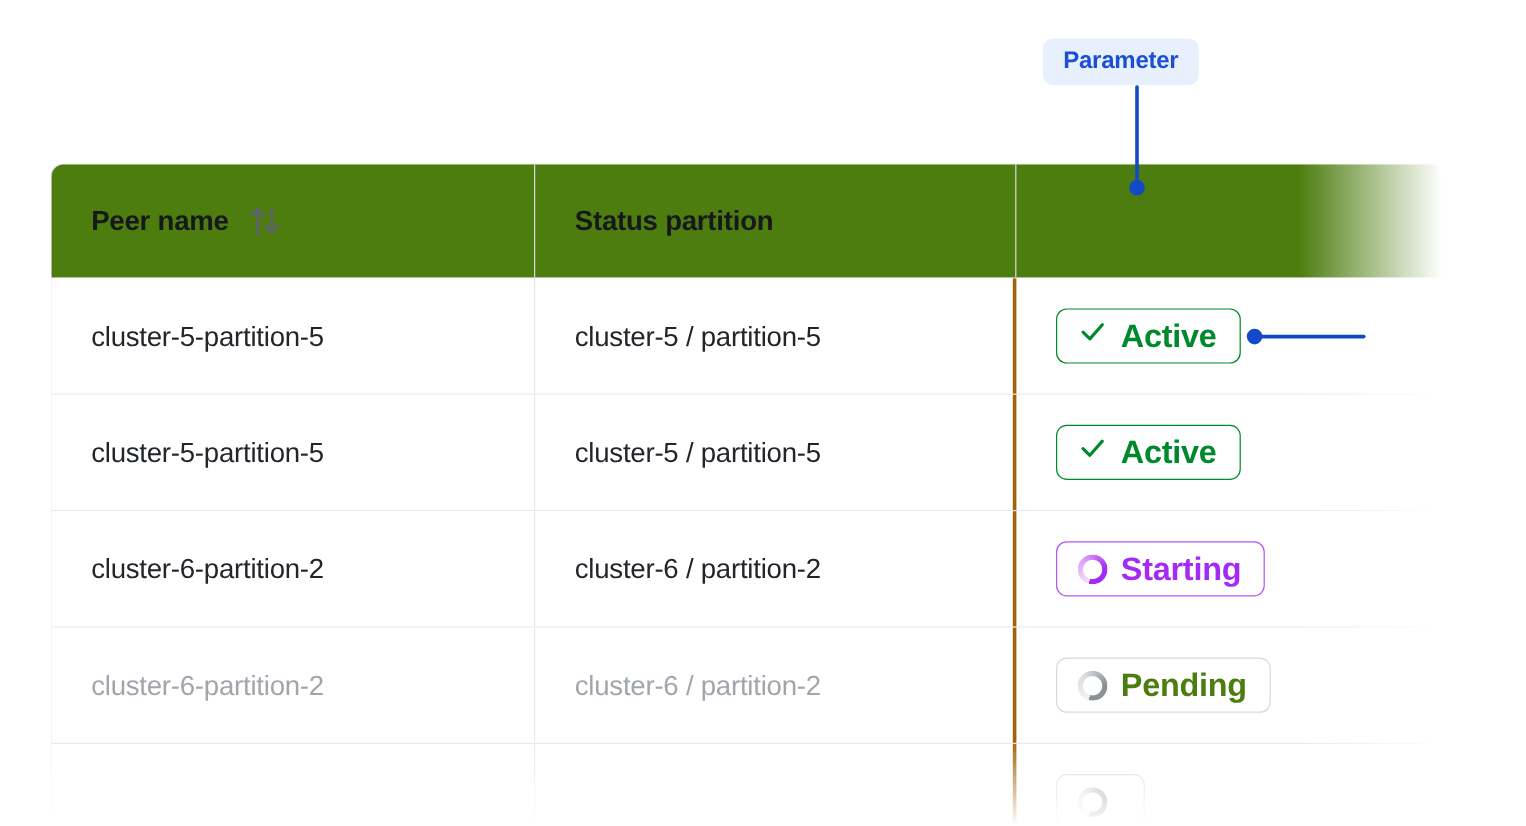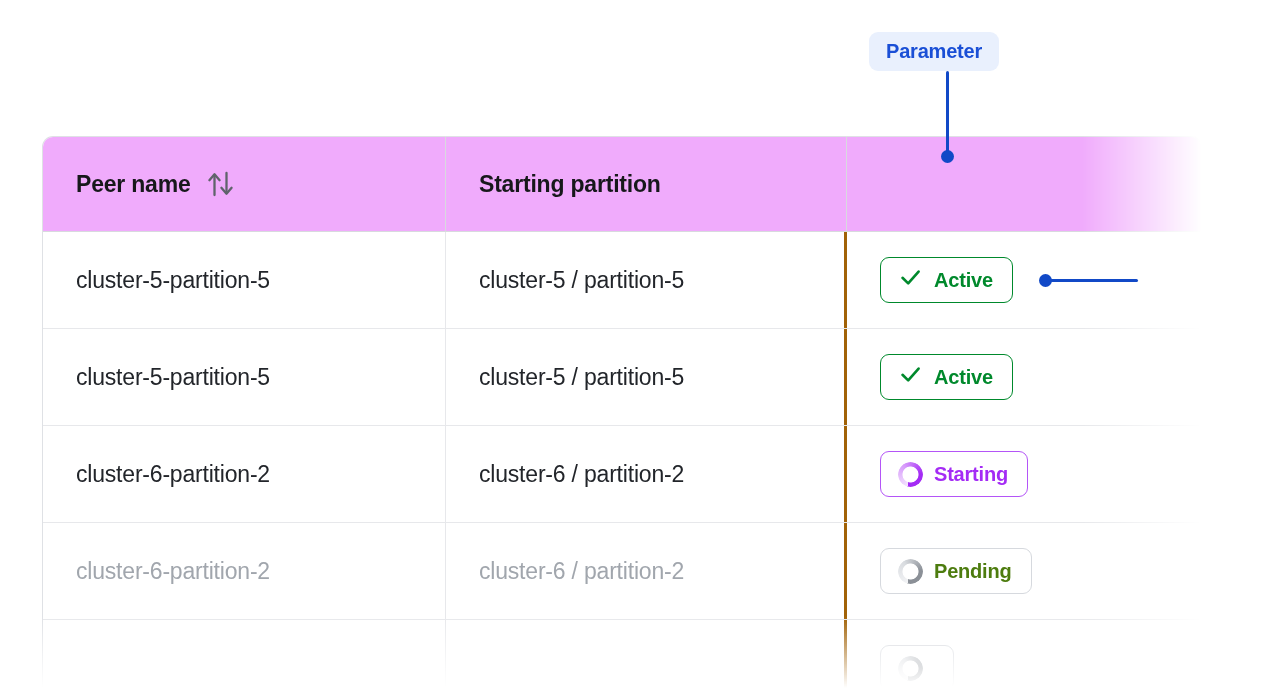--- a/index.html
+++ b/index.html
@@ -28,21 +28,21 @@
     width:1160px;
     border:1px solid #dfe1e5;
     border-radius:11px 11px 0 0;
     border-bottom:none;
     box-sizing:border-box;
     background:#fff;
   }
 
   .thead{
     display:flex;
-    background:#f0abfc;
+    background:#4d7c0f;
     border-radius:10px 10px 0 0;
     border-bottom:1px solid #d8dade;
     height:94px;
   }
   .th{
     display:flex;align-items:center;
     padding:0 0 0 33px;
     box-sizing:border-box;
     font-size:23px;font-weight:700;color:#17181b;
     letter-spacing:-0.2px;
@@ -77,21 +77,21 @@
   .sort-both{margin-left:15px;display:inline-flex;align-items:center;}
   .sort-up{margin-left:20px;display:inline-flex;align-items:center;}
 
   
   .pill{
     display:inline-flex;align-items:center;gap:11px;
     height:46px;box-sizing:border-box;
     padding:0 19px 0 17px;
     border-radius:9px;
     border:1.6px solid currentColor;
-    font-size:20px;font-weight:600;
+    font-size:27px;font-weight:600;
     letter-spacing:-0.2px;
     background:#fff;
     white-space:nowrap;
   }
   .pill .lbl{color:inherit;}
   .pill.active{color:#00892c;border-color:#00892c;}
   .pill.starting{color:#a42bf5;border-color:#b455f7;}
   .pill.pending{color:#4d7c0f;border-color:#d6d9de;}
 
   .spinner{
@@ -138,21 +138,21 @@
             <svg width="30" height="32" viewBox="0 0 30 32" fill="none" aria-hidden="true">
               <path d="M8.5 27 L8.5 7" stroke="#5f636b" stroke-width="2.3" stroke-linecap="round"></path>
               <path d="M3.4 12.2 L8.5 6.3 L13.6 12.2" stroke="#5f636b" stroke-width="2.3" stroke-linecap="round" stroke-linejoin="round"></path>
               <path d="M20.5 5 L20.5 25" stroke="#5f636b" stroke-width="2.3" stroke-linecap="round"></path>
               <path d="M15.4 19.8 L20.5 25.7 L25.6 19.8" stroke="#5f636b" stroke-width="2.3" stroke-linecap="round" stroke-linejoin="round"></path>
             </svg>
           </span>
         </div>
 
         <div class="th c2">
-          <span>Starting partition</span>
+          <span>Status partition</span>
         </div>
 
       </div>
 
       <div class="row">
         <div class="td c1">cluster-5-partition-5</div>
         <div class="td c2">cluster-5 / partition-5</div>
         <div class="td c3">
           <span class="pill active">
             <span>

